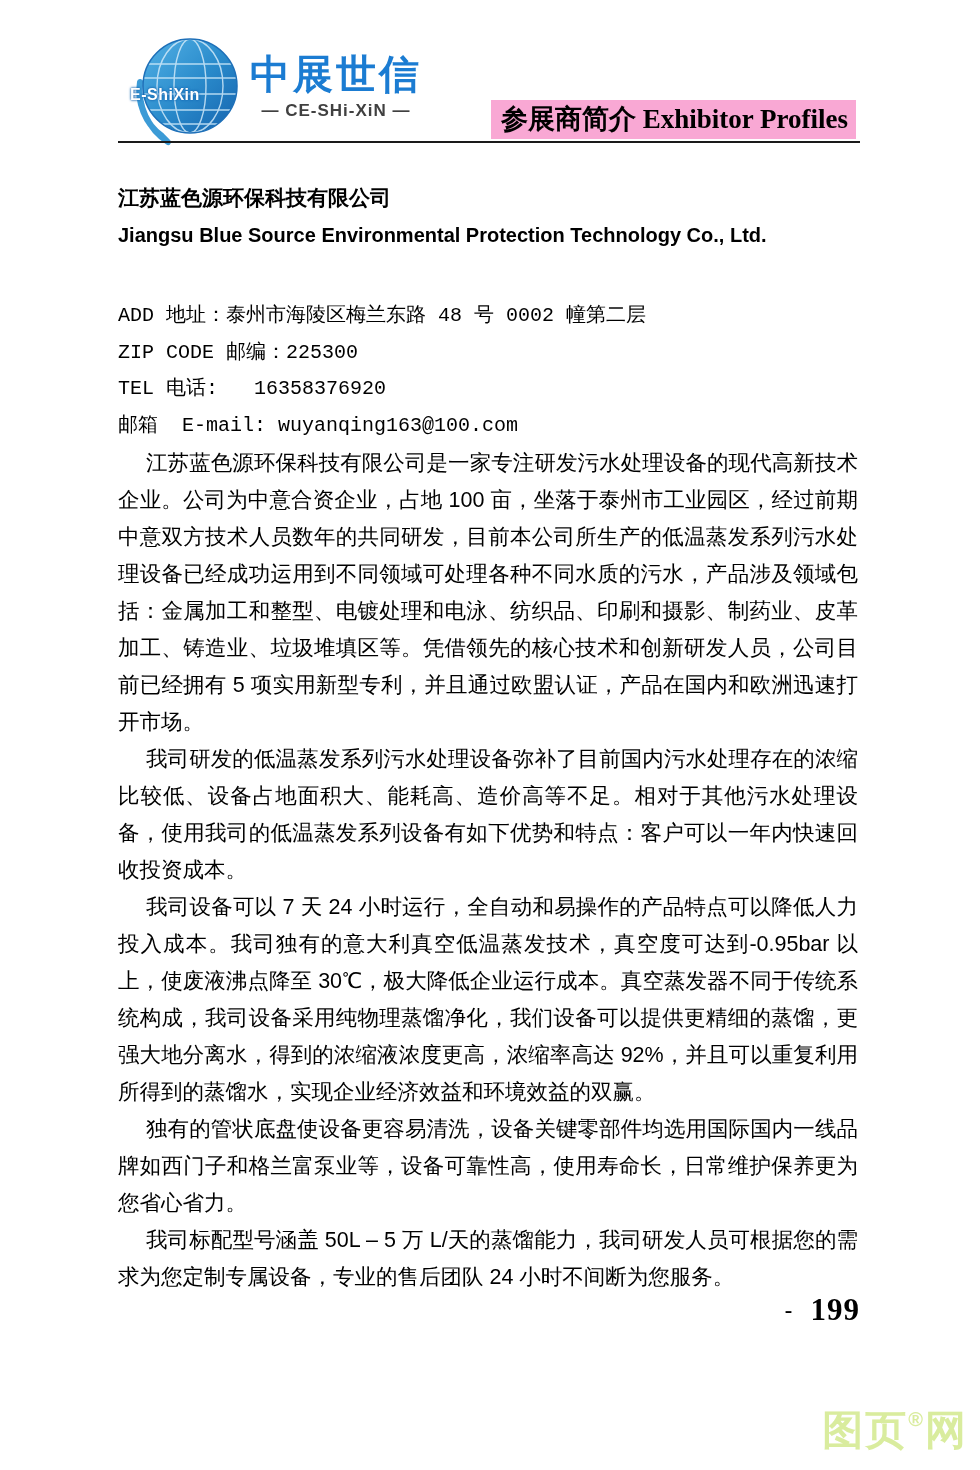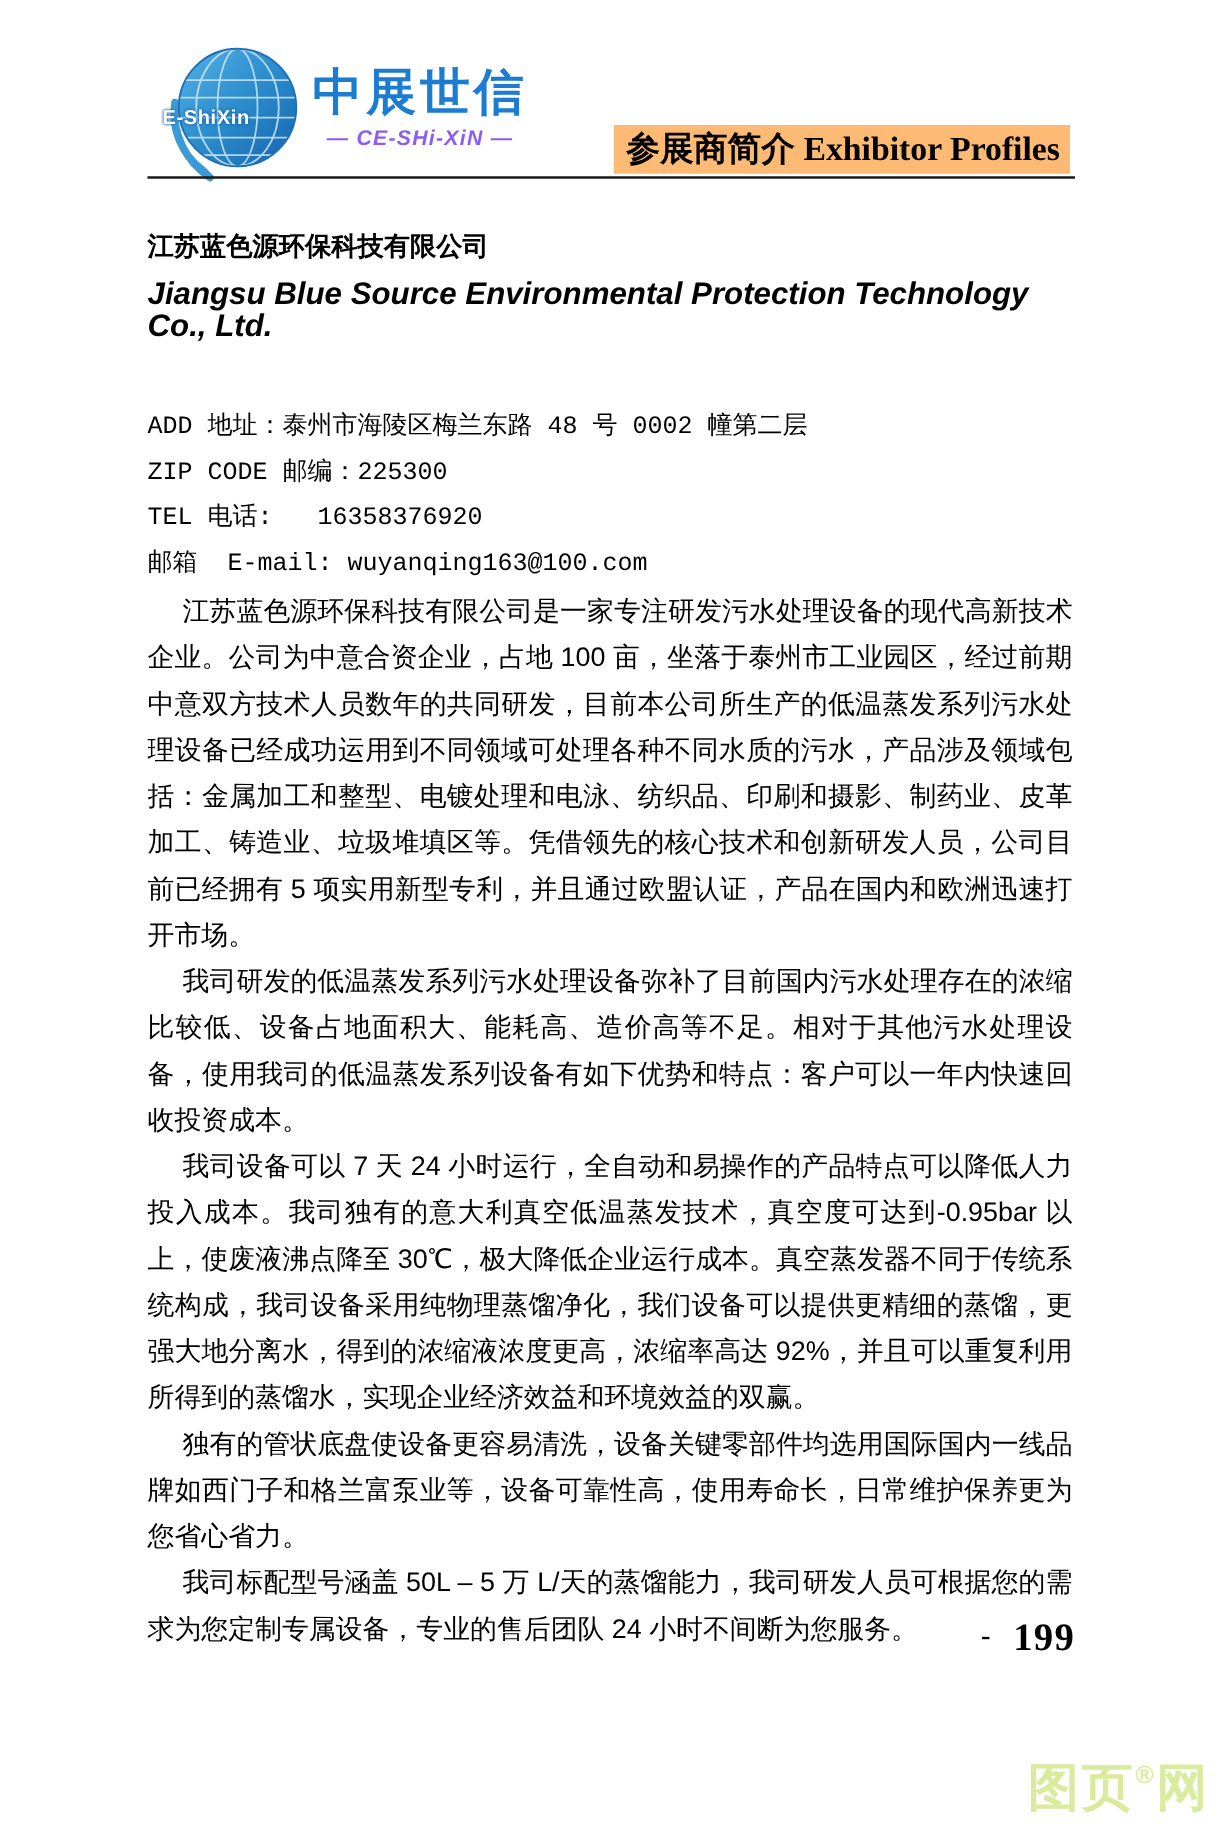--- a/index.html
+++ b/index.html
@@ -22,42 +22,42 @@
     text-shadow:0 0 3px #1565b0, 0 0 2px #1565b0;
     letter-spacing:0.5px;
   }
   .logo-text { margin-left:10px; margin-top:22px; }
   .logo-cn {
     font-size:40px; font-weight:bold; color:#1b7cd2;
     letter-spacing:3px; line-height:44px; white-space:nowrap;
   }
   .logo-en {
     margin-top:5px; text-align:center;
-    font-size:17px; font-weight:bold; font-style:italic;
-    color:#8b5cf6; letter-spacing:1px; white-space:nowrap;
+    font-size:17px; font-weight:bold; 
+    color:#404040; letter-spacing:1px; white-space:nowrap;
   }
 
   
   .header-title {
     position:absolute; top:100px; right:124px;
-    background:#fdba74;
+    background:#f9a8d4;
     font-family:"Liberation Serif", serif;
     font-weight:bold; font-size:27px; line-height:34px;
     padding:2px 8px 3px 10px;
     white-space:nowrap;
   }
   .header-rule {
     position:absolute; top:141px; left:118px; right:120px;
     height:2px; background:#1a1a1a;
   }
 
   
   main { position:absolute; left:118px; top:185px; width:740px; }
   .company-cn { font-size:21px; font-weight:bold; line-height:26px; margin:0; }
-  .company-en { font-size:25px; font-weight:bold; line-height:26px; margin:11px 0 0 0;font-style:italic; }
+  .company-en { font-size:20px; font-weight:bold; line-height:26px; margin:11px 0 0 0; }
   .contact { margin-top:50px;font-family:Liberation Mono, monospace; }
   .contact-line { font-size:20px; line-height:36.5px; white-space:pre-wrap; }
   .profile { margin-top:1px; }
   .profile p {
     margin:0; font-size:21.5px; line-height:37px;
     text-align:justify; text-indent:28px;
   }
 
   
   .page-num {

